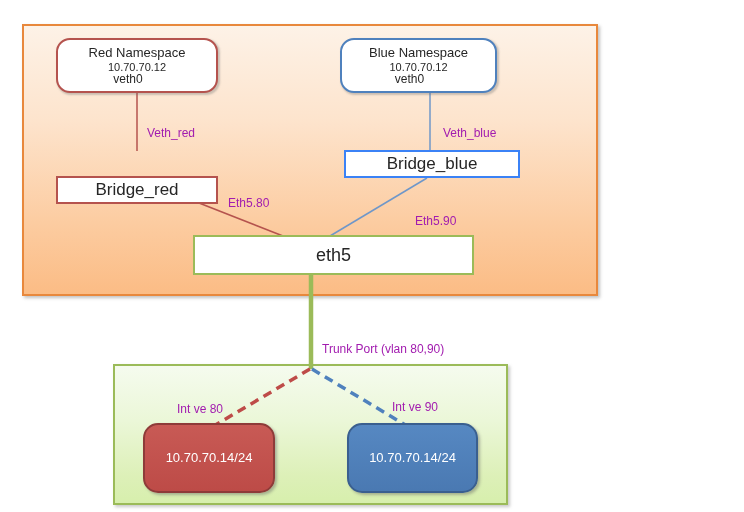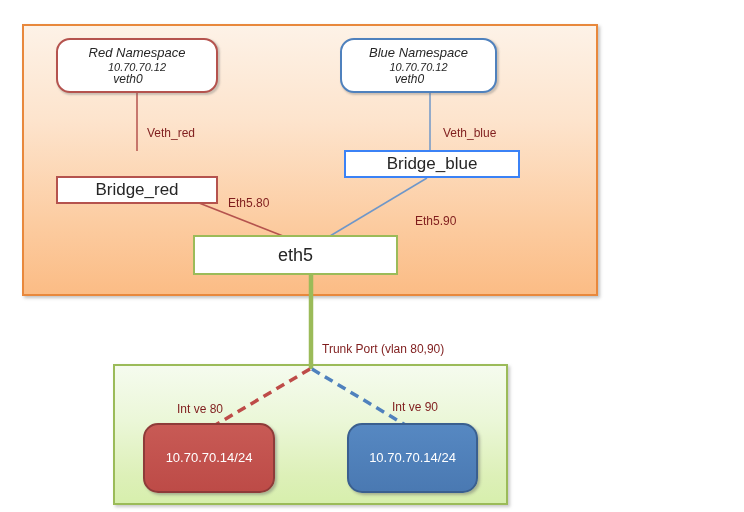--- a/index.html
+++ b/index.html
@@ -44,31 +44,31 @@
     flex-direction: column;
     align-items: center;
     justify-content: center;
     text-align: center;
     background: #ffffff;
   }
   .node-rounded {
     border-radius: 14px;
     box-shadow: 1.5px 1.5px 2px rgba(110,110,110,0.35);
   }
-  .ns-box { line-height: 1.12; padding-top: 2px; font-style: italic; }
+  .ns-box { line-height: 1.12; padding-top: 2px; }
   .ns-red  { left: 56px;  top: 38px; width: 162px; height: 55px; border: 2px solid #b5534e; }
   .ns-blue { left: 340px; top: 38px; width: 157px; height: 55px; border: 2px solid #4f81bd; }
   .ns-title { font-size: 13px; }
   .ns-ip    { font-size: 11px; }
   .ns-iface { font-size: 12px; transform: translateX(-9px); }
   .bridge-box { font-size: 17px; }
   .bridge-red  { left: 56px;  top: 151px; width: 162px; height: 28px; border: 2px solid #b5534e; margin-top: 25px; }
   .bridge-blue { left: 344px; top: 150px; width: 176px; height: 28px; border: 2px solid #3b82f6; }
   .eth5-box {
-    left: 193px; top: 235px; width: 205px; height: 40px;
+    left: 193px; top: 235px; width: 281px; height: 40px;
     border: 2px solid #9bbb59; font-size: 18px;
   }
   .vrf-box {
     border-radius: 15px;
     color: #ffffff;
     line-height: 1.25;
     box-shadow: 2px 2px 3px rgba(100,100,100,0.45);
   }
   .vrf-red {
     left: 143px; top: 423px; width: 132px; height: 70px;
@@ -79,21 +79,21 @@
     left: 347px; top: 423px; width: 131px; height: 70px;
     background: linear-gradient(to bottom, #5688c2 0%, #4a79b2 100%);
     border: 2.5px solid #3a5f8f;
   }
   .vrf-title { font-size: 19px; }
   .vrf-ip    { font-size: 13px; }
   .wire-label {
     position: absolute;
     z-index: 4;
     font-size: 12px;
-    color: #7f1d1d;
+    color: #a21caf;
     white-space: nowrap;
   }
   .lbl-veth-red  { left: 147px; top: 126px; }
   .lbl-veth-blue { left: 443px; top: 126px; }
   .lbl-eth5-80   { left: 228px; top: 196px; }
   .lbl-eth5-90   { left: 415px; top: 199px; margin-top: 15px; }
   .lbl-trunk     { left: 322px; top: 342px; }
   .lbl-intve80   { left: 177px; top: 402px; }
   .lbl-intve90   { left: 392px; top: 400px; }
 </style>

